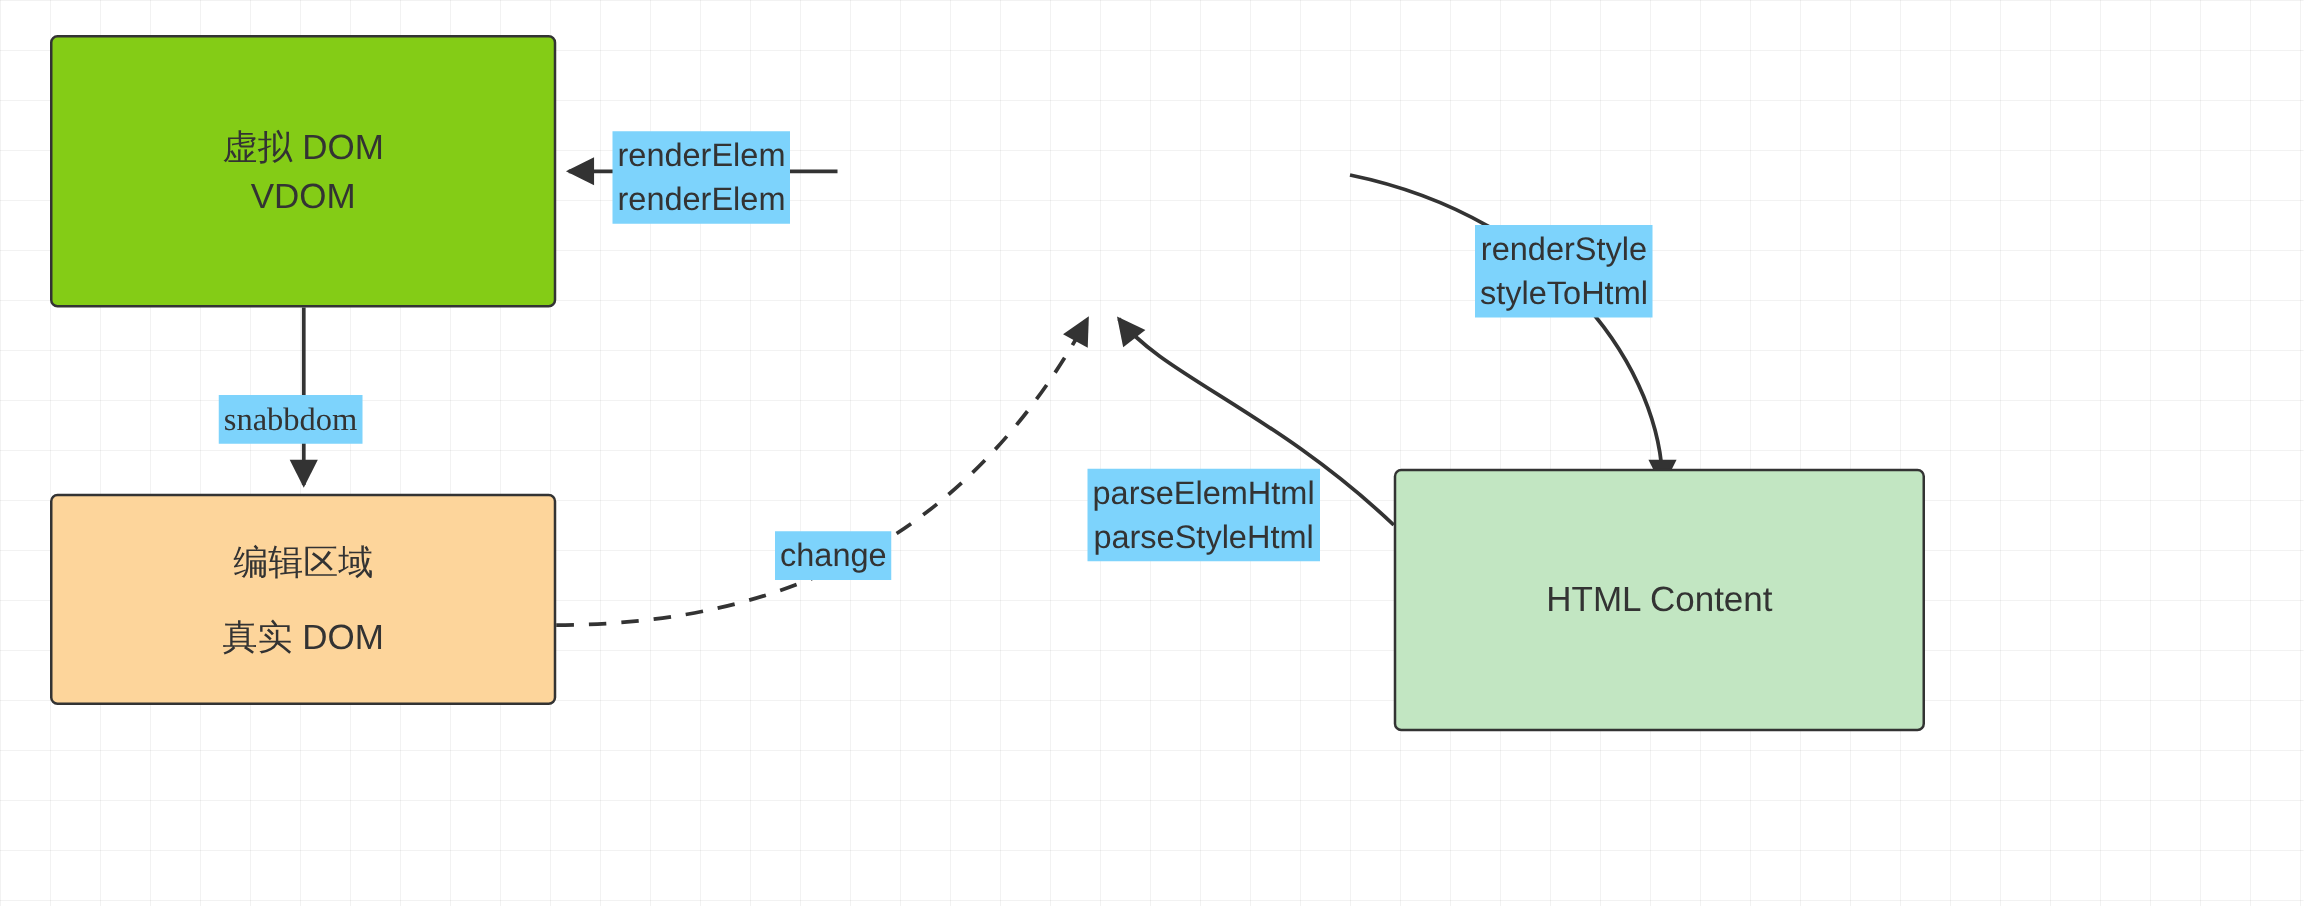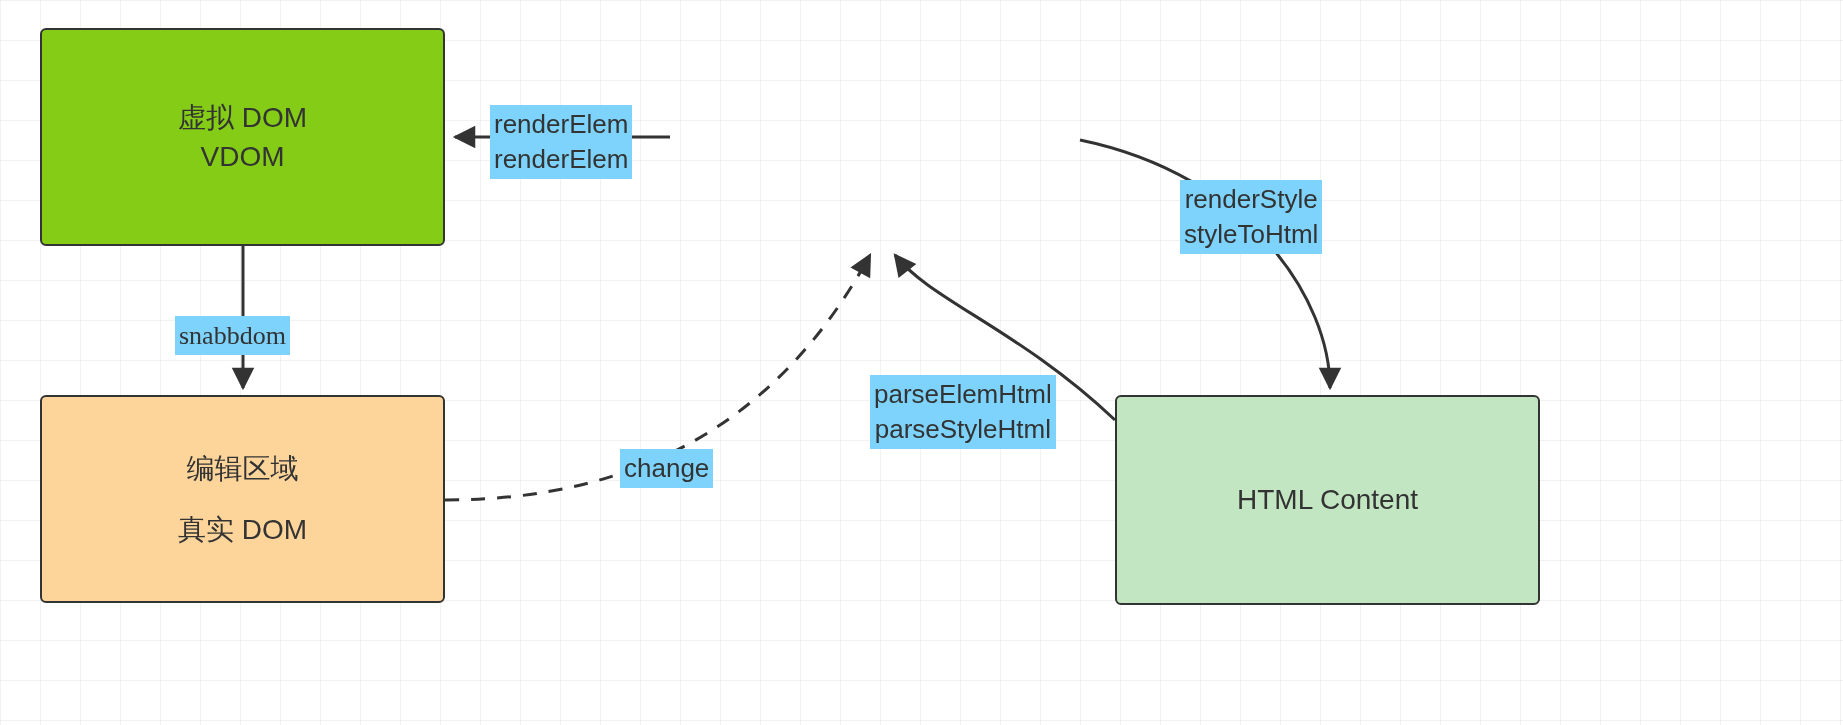--- a/index.html
+++ b/index.html
@@ -33,22 +33,22 @@
     flex-direction:column;
     justify-content:center;
     align-items:center;
     font-size:28px;
     line-height:1.4;
     text-align:center;
     box-sizing:border-box;
   }
   .vdom{ left:40px;  top:28px;  width:405px; height:218px; background:#84cc16;justify-content:center; }
   .json{ left:670px; top:28px;  width:410px; height:218px; background:#F8C9D4; }
-  .real{ left:40px;  top:395px; width:405px; height:208px; background:#FDD59B;gap:21px; }
-  .html{ left:1115px;top:395px; width:425px; height:210px; background:#C2E6C2; }
+  .real{ left:40px;  top:395px; width:405px; height:169px; background:#FDD59B;gap:21px; }
+  .html{ left:1115px;top:375px; width:425px; height:210px; background:#C2E6C2; }
 
   .edge-label{
     position:absolute;
     font-size:26px;
     line-height:1.35;
     color:#333;
     background:#7dd3fc;
     padding:2px 4px;
     text-align:center;
     white-space:nowrap;
@@ -102,21 +102,21 @@
 
   <div class="edge-label" style="left:490px; top:105px;">
     <div>renderElem</div>
     <div>renderElem</div>
   </div>
 
   <div class="edge-label" style="left:175px; top:316px;font-family:Liberation Serif, serif;">
     <div>snabbdom</div>
   </div>
 
-  <div class="edge-label" style="left:620px; top:425px;margin-top:24px;">
+  <div class="edge-label" style="left:620px; top:425px;">
     <div>change</div>
   </div>
 
   <div class="edge-label" style="left:870px; top:375px;">
     <div>parseElemHtml</div>
     <div>parseStyleHtml</div>
   </div>
 
   <div class="edge-label" style="left:1180px; top:180px;">
     <div>renderStyle</div>

